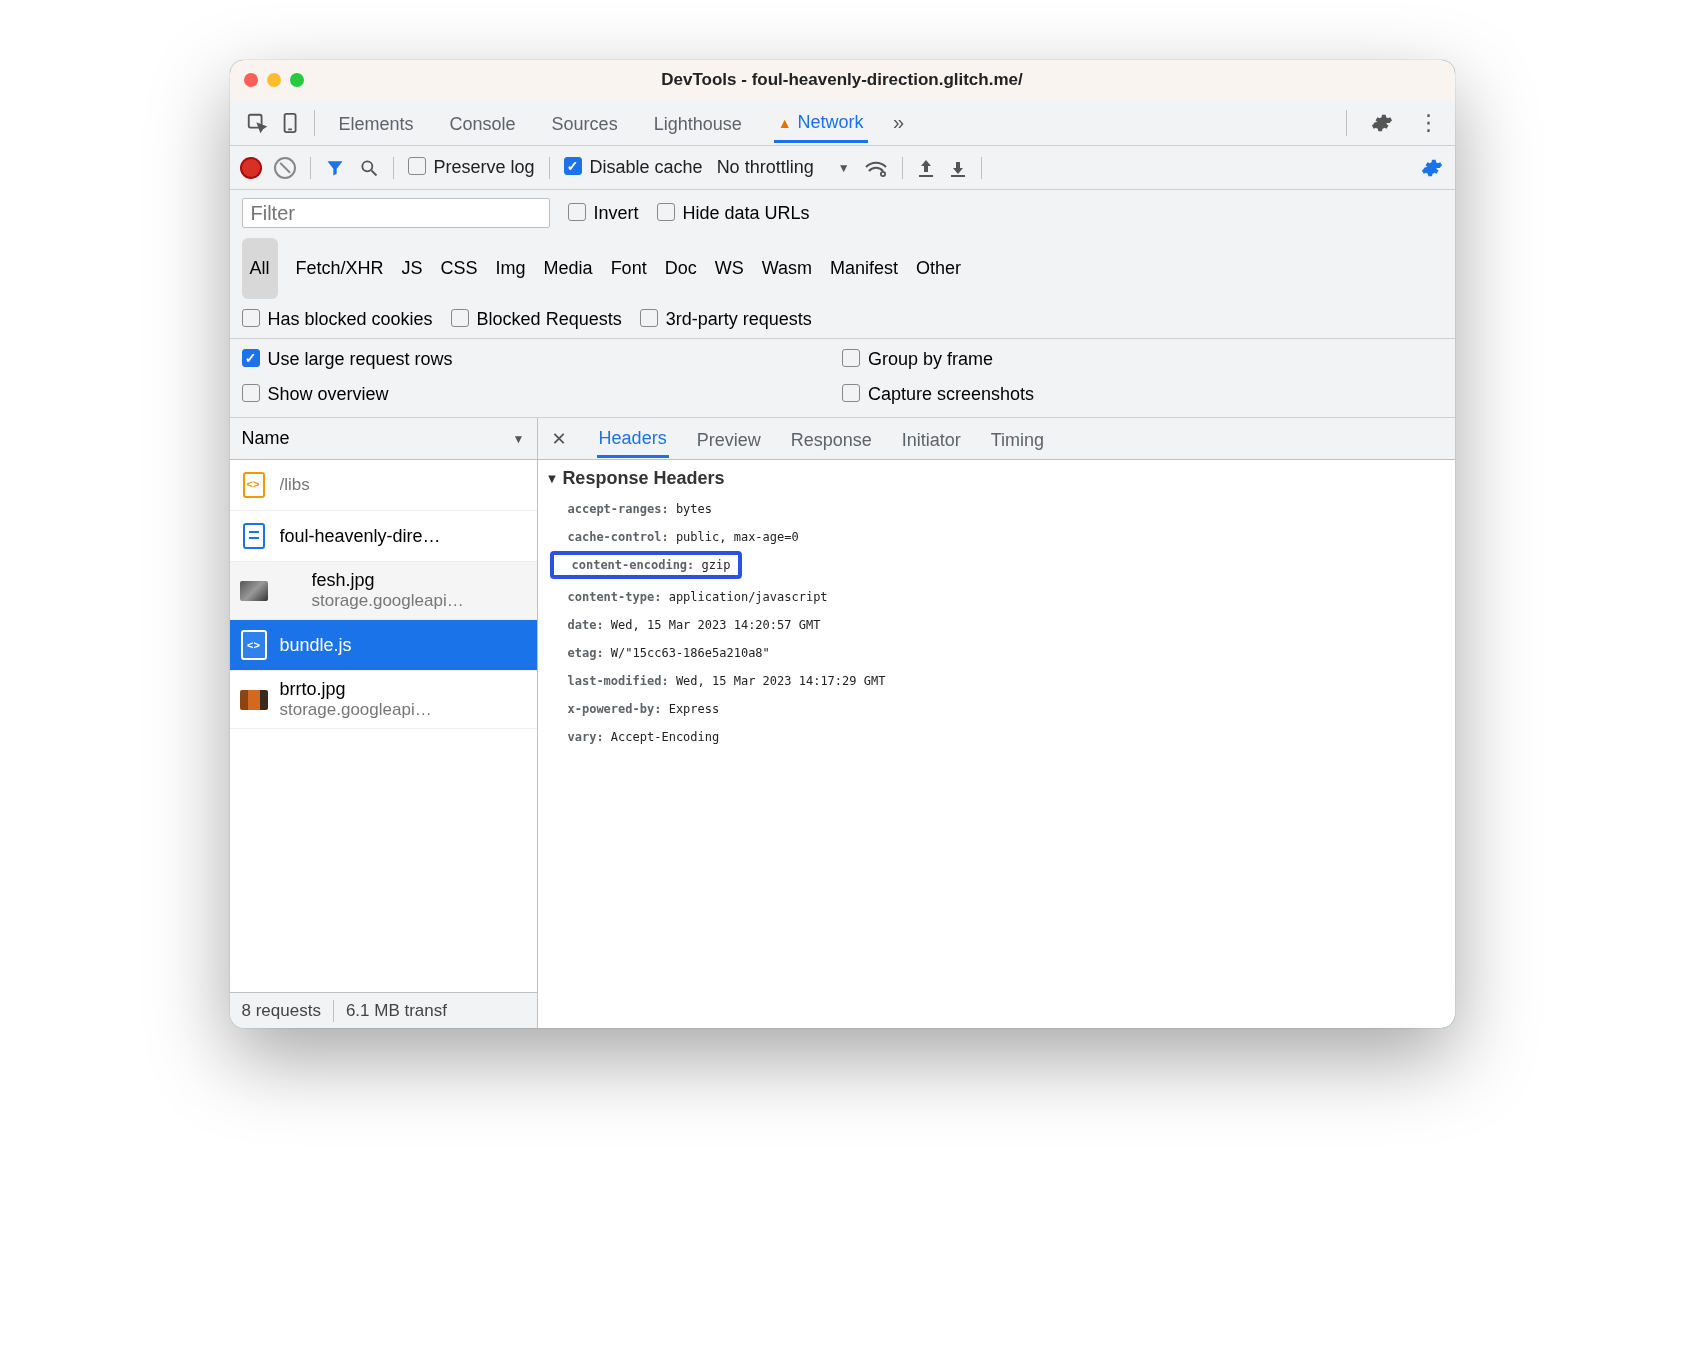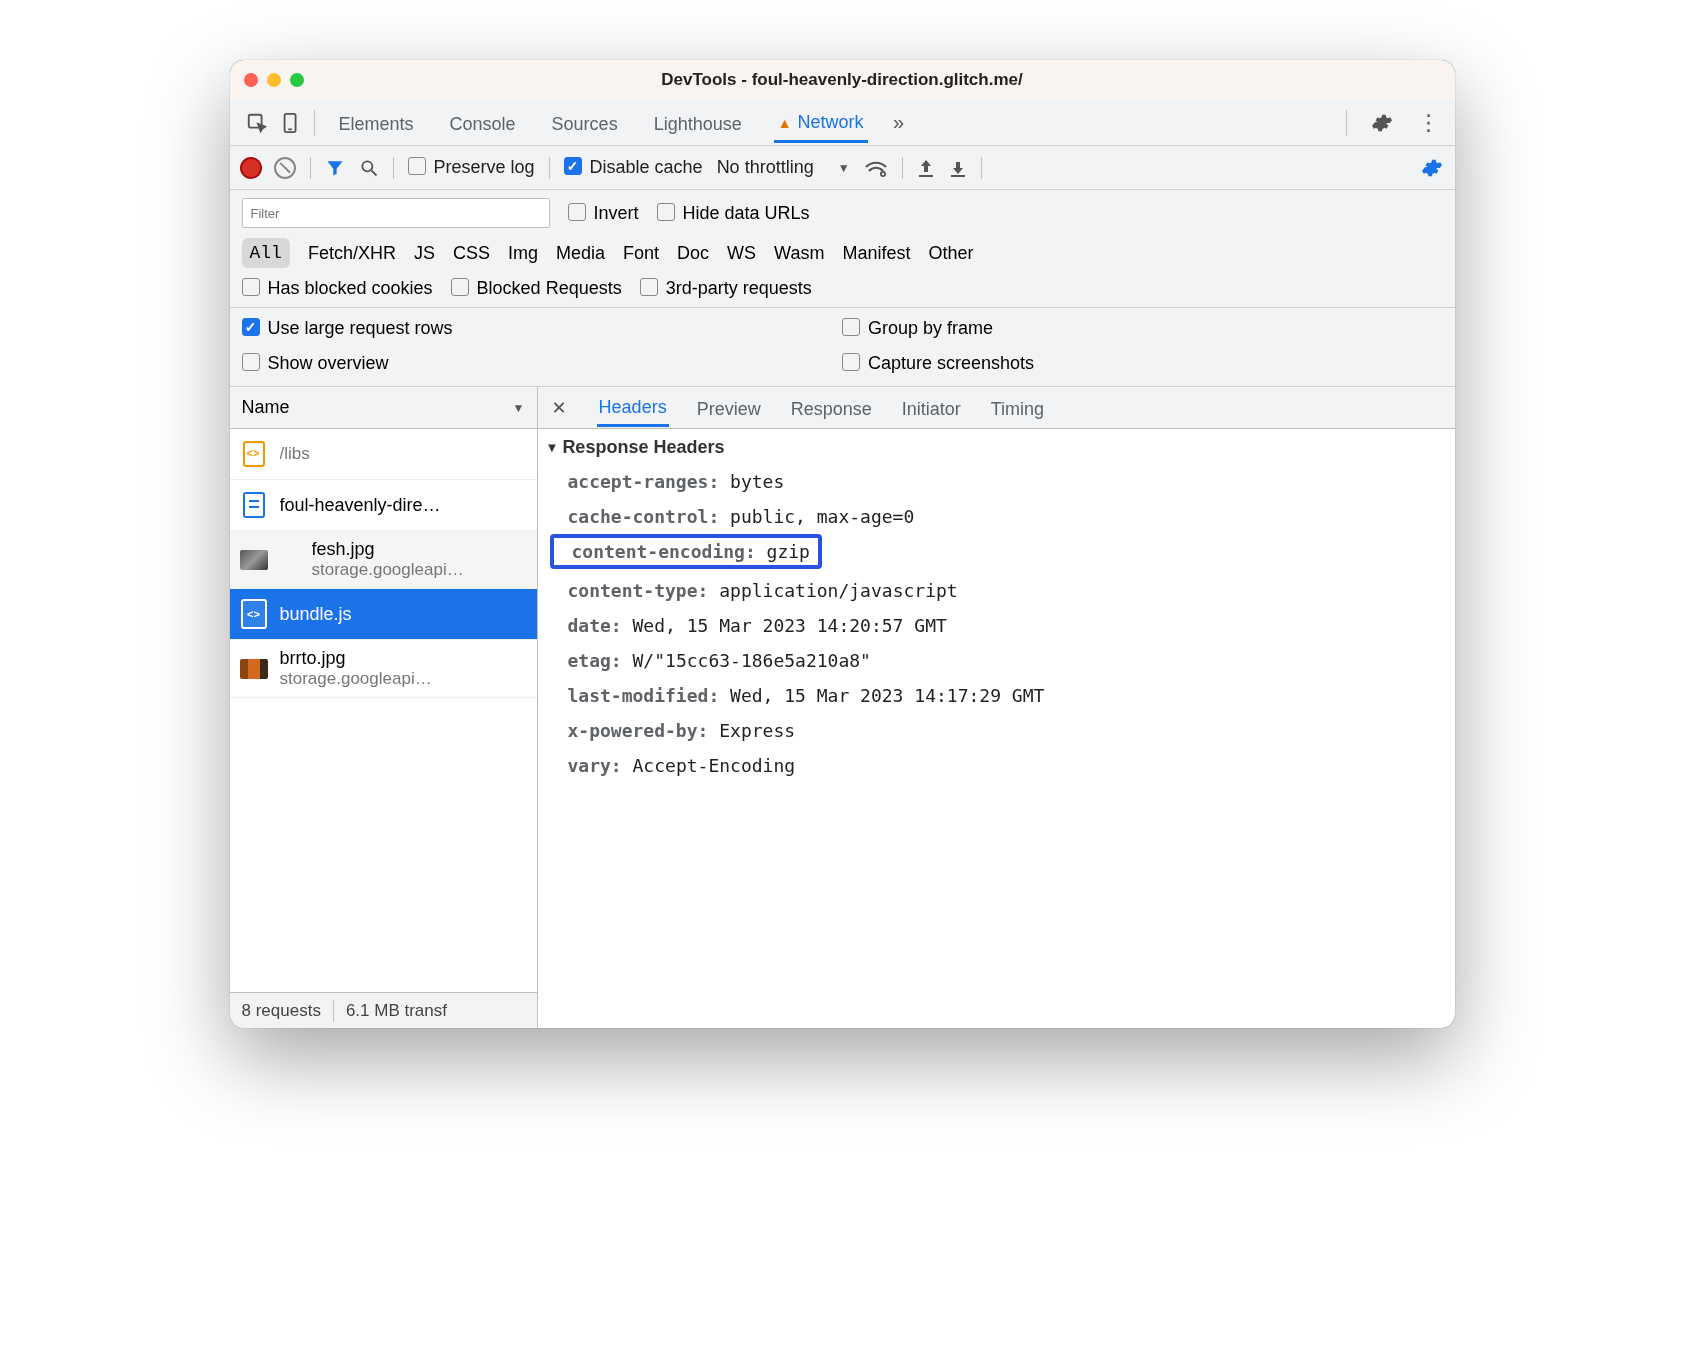--- a/index.html
+++ b/index.html
@@ -35,24 +35,24 @@
   .chk { width:18px; height:18px; border:1.5px solid #888; border-radius:3px; display:inline-flex; align-items:center; justify-content:center; flex-shrink:0; }
   .chk.checked { background:#1a73e8; border-color:#1a73e8; color:#fff; }
   .chk.checked::after { content:'✓'; font-size:14px; font-weight:700; }
   .lblrow { display:flex; gap:8px; }
   .throttle { display:flex; align-items:center; gap:6px; }
   .up-down { display:flex; gap:14px; color:#555; }
 
   
   .filterbar { background:#f1f3f4; padding:8px 12px; border-bottom:1px solid #d0d0d0; display:flex; flex-direction:column; gap:10px; font-size:18px; }
   .filterrow { display:flex; align-items:center; gap:18px; }
-  .filter-input { width: 308px; height:30px; background:#fff; border:1px solid #c0c0c0; border-radius:2px; padding:4px 8px; font-size:13px; color:#777; }
+  .filter-input { width: 308px; height:30px; background:#fff; border:1px solid #c0c0c0; border-radius:2px; padding:4px 8px; font-size:20px; color:#777; }
   .type-chips { display:flex; gap:18px; align-items:center; }
   .chip { cursor:pointer; }
-  .chip.active { background:#d8d8d8; border-radius:6px; padding:5px 8px;font-family:Liberation Mono, monospace; }
+  .chip.active { background:#d8d8d8; border-radius:6px; padding:20px 8px; }
 
   
   .optionsbar { background:#f1f3f4; padding:10px 12px 12px 12px; border-bottom:1px solid #d0d0d0; display:grid; grid-template-columns:1fr 1fr; row-gap:14px; font-size:18px; }
 
   
   .split { flex:1; display:flex; min-height:0; }
   .left { width:308px; border-right:1px solid #c0c0c0; display:flex; flex-direction:column; background:#fff; }
   .right { flex:1; display:flex; flex-direction:column; background:#fff; min-width:0; }
 
   .col-head { height:42px; border-bottom:1px solid #c0c0c0; display:flex; align-items:center; padding:0 12px; font-size:18px; background:#f1f3f4; justify-content:space-between; }
@@ -69,21 +69,21 @@
 
   
   .detail-tabs { height:42px; border-bottom:1px solid #c0c0c0; background:#f1f3f4; display:flex; align-items:center; padding:0 10px; gap:26px; font-size:18px; color:#5f6368; }
   .detail-tabs .close-x { font-size:18px; color:#555; cursor:pointer; padding:0 4px; }
   .dtab { padding:9px 2px 6px 2px; cursor:pointer; }
   .dtab.active { color:#1a73e8; border-bottom:3px solid #1a73e8; font-weight:500; }
 
   .headers-body { flex:1; overflow:auto; padding:8px 14px 12px 8px; font-size:18px; }
   .section-title { font-weight:700; color:#333; display:flex; align-items:center; gap:4px; margin-bottom:6px; }
   .disclosure { display:inline-block; transform:rotate(0deg); font-size:13px; color:#333; }
-  .header-line { font-family: ui-monospace, SFMono-Regular, Menlo, Consolas, monospace; font-size:18px; color:#222; padding:7px 2px 7px 22px; }
+  .header-line { font-family: ui-monospace, SFMono-Regular, Menlo, Consolas, monospace; font-size:12px; color:#222; padding:7px 2px 7px 22px; }
   .header-line .k { color:#5f6368; font-weight:600; }
   .hl-box { border:4px solid #2952e3; border-radius:4px; padding:3px 8px 3px 18px !important; display:inline-block; margin-left:4px; margin-bottom:4px; }
 
   
   .doc-icon-orange { width:22px; height:26px; border:2px solid #f29900; border-radius:3px; position:relative; }
   .doc-icon-orange::before { content:'<>'; color:#f29900; font-size:11px; font-weight:700; position:absolute; left:2px; top:4px; }
   .doc-icon-blue { width:22px; height:26px; border:2px solid #1a73e8; border-radius:3px; position:relative; }
   .doc-icon-blue::before, .doc-icon-blue::after { content:''; position:absolute; background:#1a73e8; height:2px; left:4px; right:4px; }
   .doc-icon-blue::before { top:6px; }
   .doc-icon-blue::after { top:12px; }

